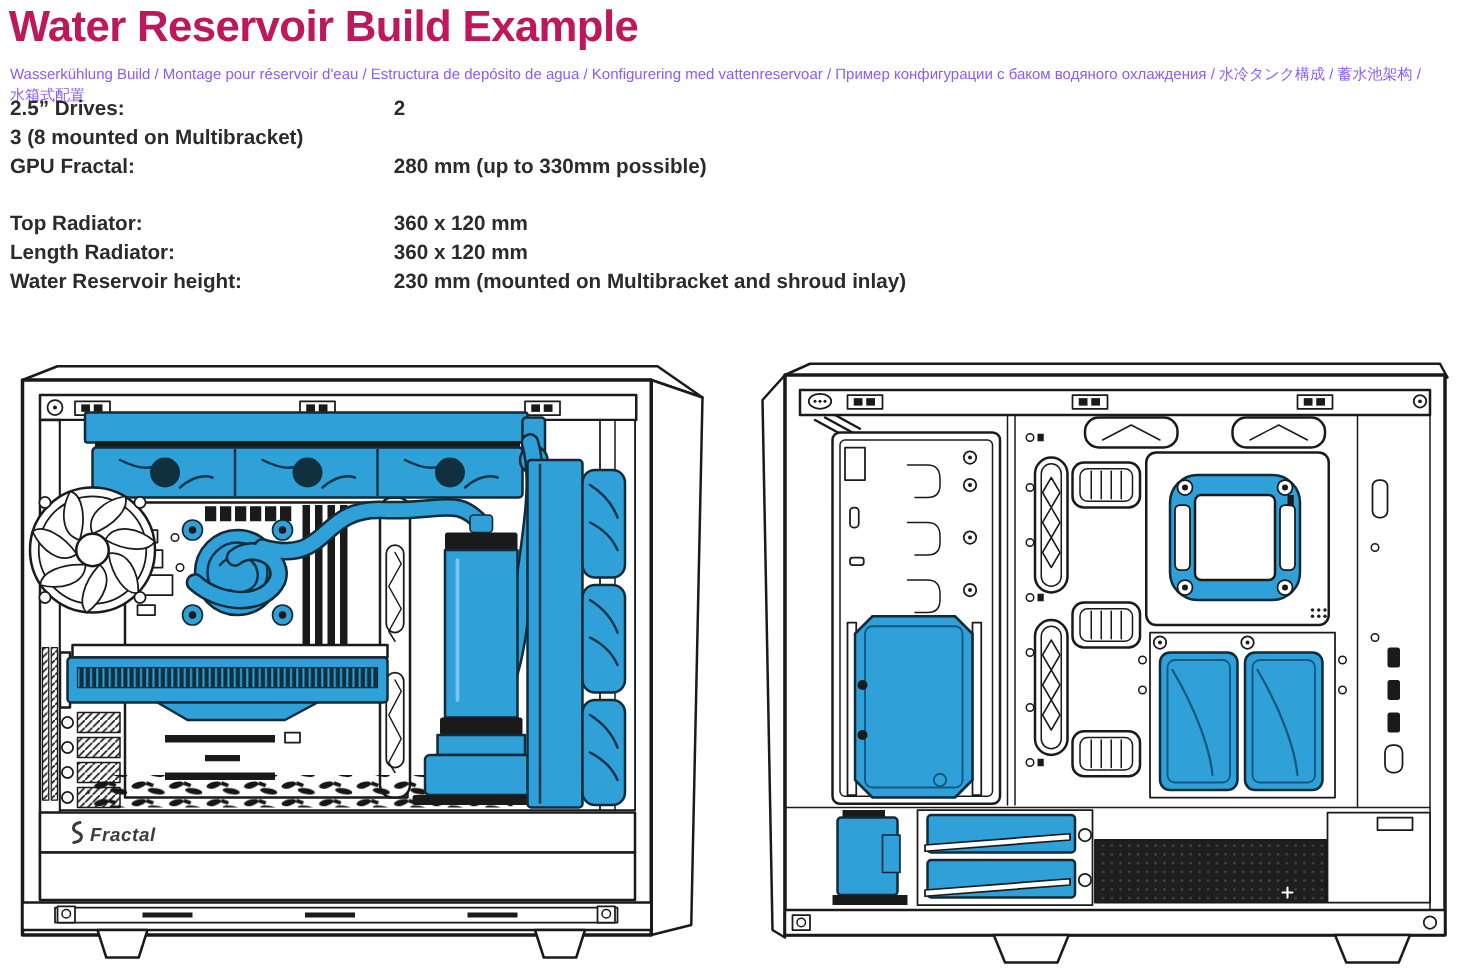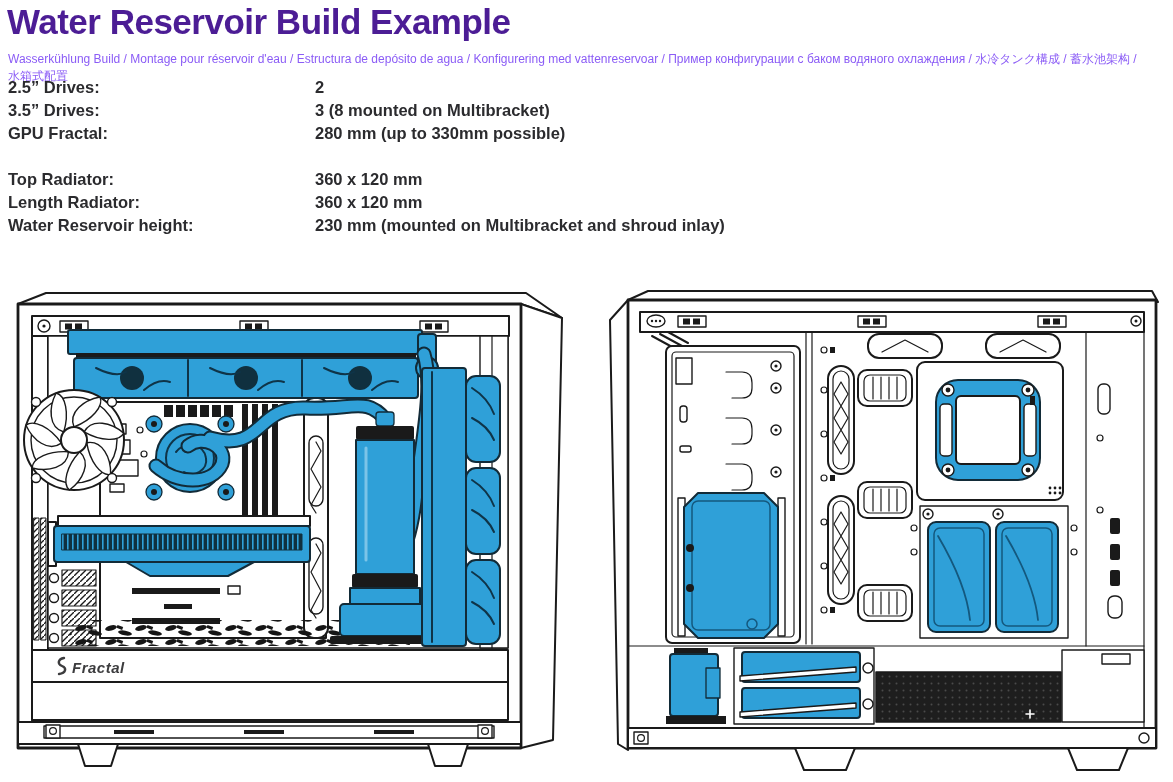--- a/index.html
+++ b/index.html
@@ -1,18 +1,18 @@
 <!DOCTYPE html>
 <html><head>
 <meta charset="utf-8">
 <style>
   html,body{margin:0;padding:0;background:#fff;}
   .page{position:relative;width:1173px;height:782px;background:#fff;overflow:hidden;
         font-family:"Liberation Sans",sans-serif;color:#28282b;}
-  .title{position:absolute;left:7px;top:2px;font-size:35px;font-weight:bold;letter-spacing:-0.5px;color:#4c1d95;}
+  .title{position:absolute;left:7px;top:2px;font-size:35px;font-weight:bold;letter-spacing:-0.5px;color:#be185d;}
   .subtitle{position:absolute;left:8px;top:51px;width:1140px;font-size:12px;line-height:17px;color:#8b5cf6;}
   .specs{position:absolute;left:8px;top:76px;font-size:16.5px;font-weight:bold;color:#2b2b2e;}
   .spec-group{margin:0 0 23px 0;}
   .spec-row{display:flex;line-height:23px;}
   .spec-row .label{width:307px;flex:0 0 307px;}
   .diagrams{position:absolute;left:0;top:288px;width:949px;height:494px;padding-left:14px;}
   .svg-left{position:absolute;left:14px;top:0;}
   .svg-right{position:absolute;left:606px;top:0;}
   
   .ln{fill:#fff;stroke:#1a1a1a;stroke-width:2;}
@@ -36,21 +36,20 @@
   <div class="title">Water Reservoir Build Example</div>
   <div class="subtitle">Wasserkühlung Build / Montage pour réservoir d'eau / Estructura de depósito de agua / Konfigurering med vattenreservoar / Пример конфигурации с баком водяного охлаждения / 水冷タンク構成 / 蓄水池架构 / 水箱式配置</div>
 
   <div class="specs">
     <div class="spec-group">
       <div class="spec-row">
         <span class="label">2.5” Drives:</span>
         <span class="value">2</span>
       </div>
       <div class="spec-row">
-        <span class="label">3.5” Drives:</span>
         <span class="value">3 (8 mounted on Multibracket)</span>
       </div>
       <div class="spec-row">
         <span class="label">GPU Fractal:</span>
         <span class="value">280 mm (up to 330mm possible)</span>
       </div>
     </div>
     <div class="spec-group">
       <div class="spec-row">
         <span class="label">Top Radiator:</span>

